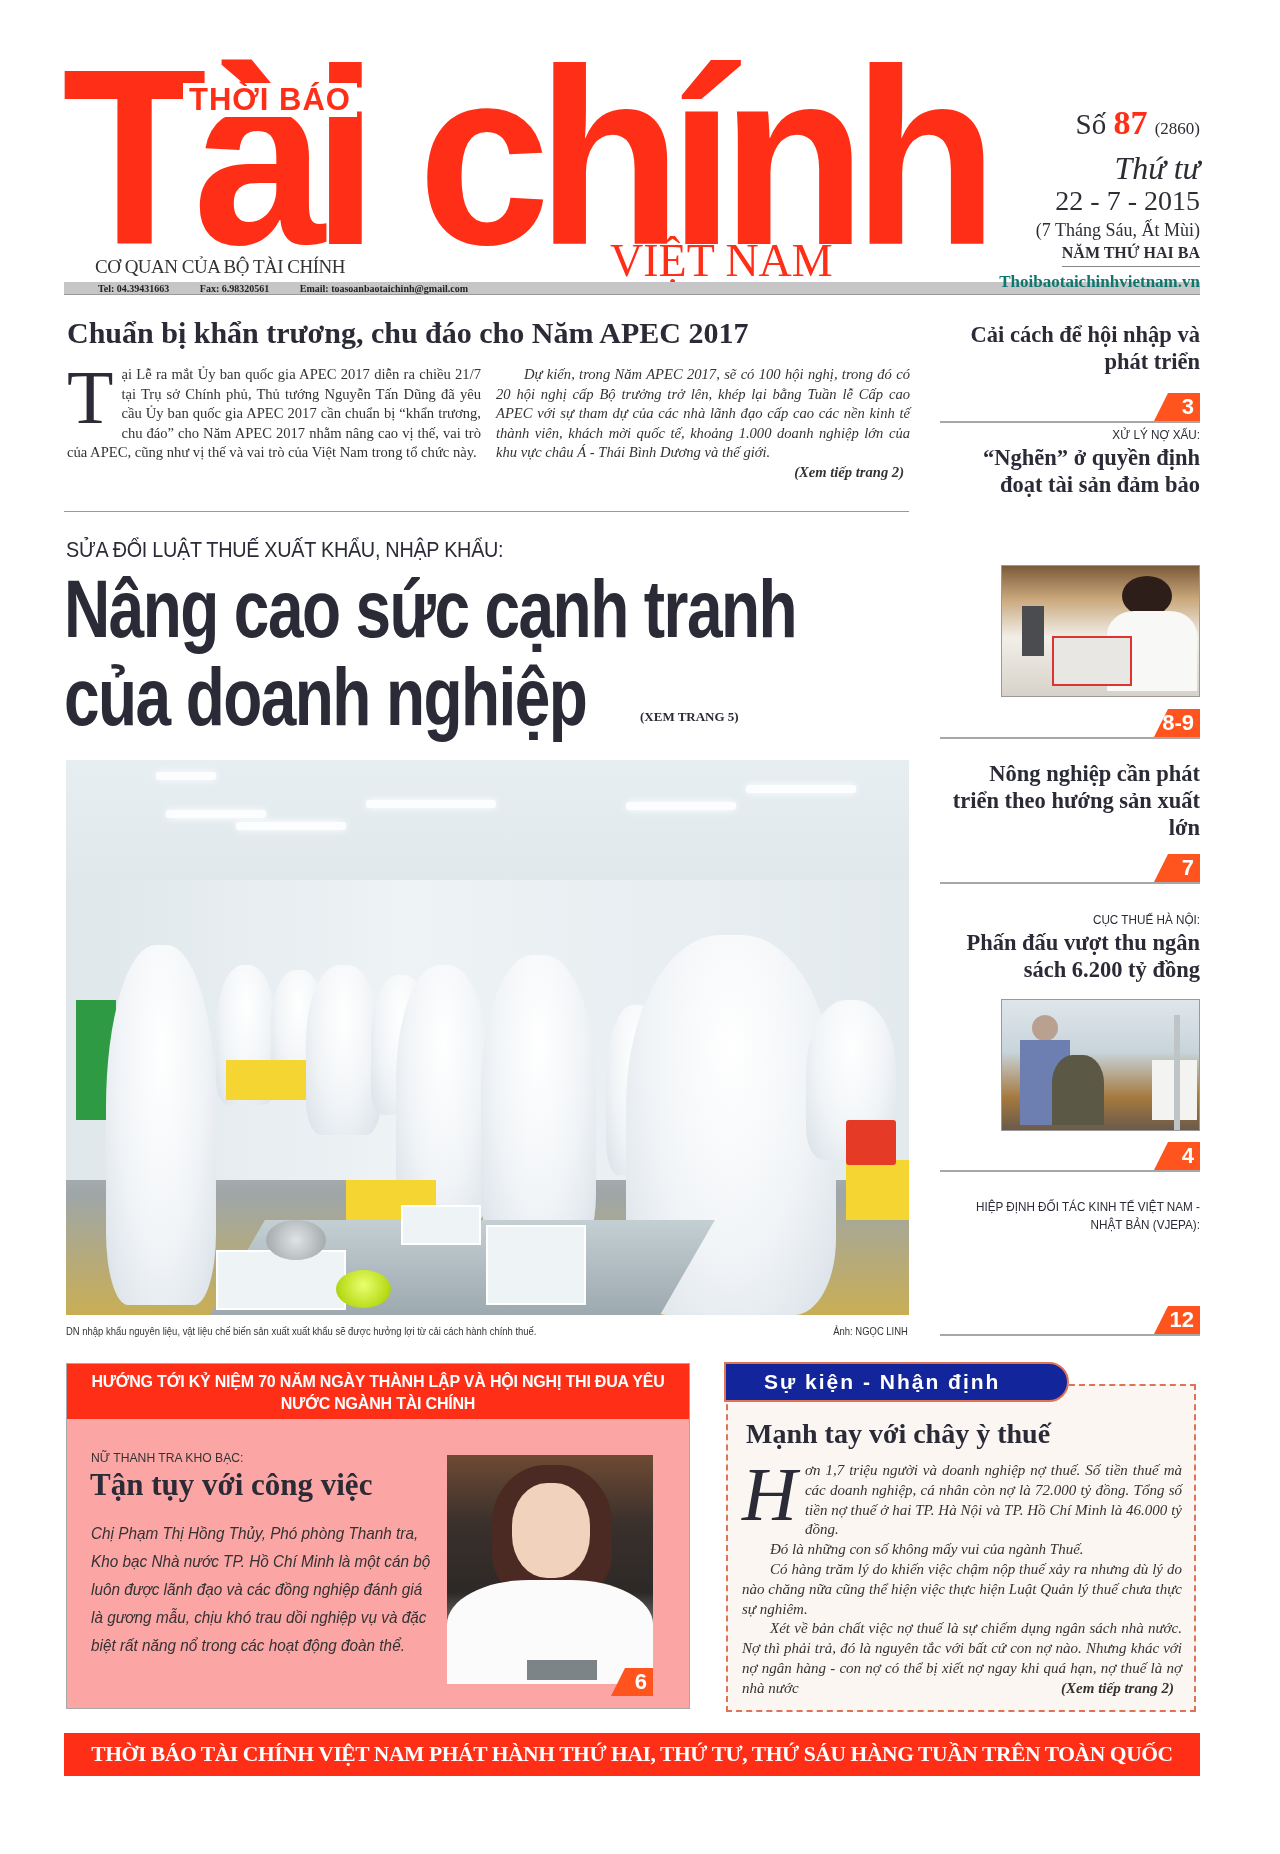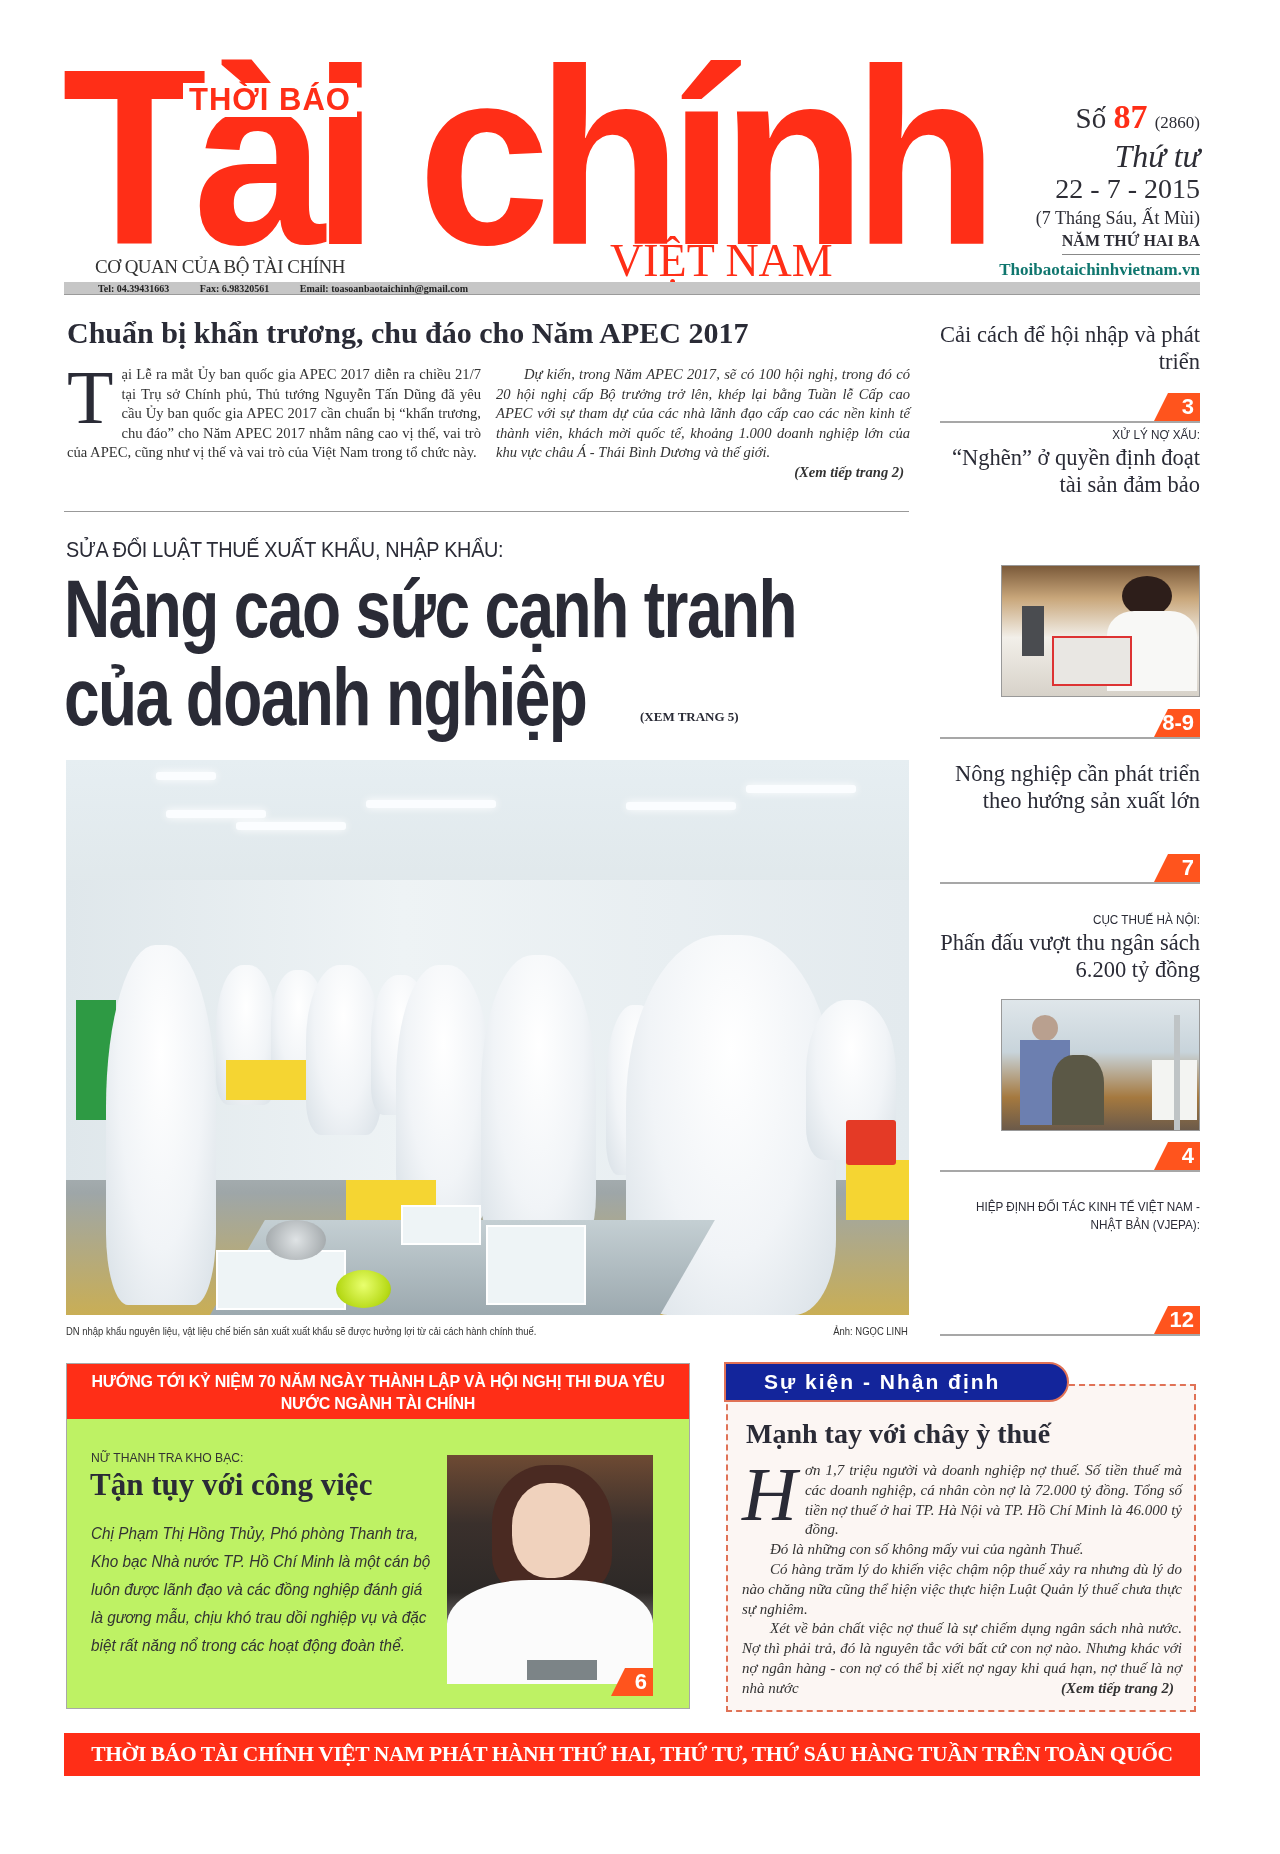--- a/index.html
+++ b/index.html
@@ -32,21 +32,21 @@
   }
   .contact-bar {
     position: absolute; left: 64px; top: 282px; width: 1136px; height: 13px;
     background: #c6c6c6; border-bottom: 1px solid #9a9a9a;
     font-family: "Liberation Serif", serif; font-weight: bold; font-size: 10px; line-height: 13px;
     color: #222; padding-left: 34px;
   }
   .contact-bar span { margin-right: 28px; }
 
   .issue-box { position: absolute; right: 80px; top: 100px; width: 280px; text-align: right; color: #2d2d35; }
-  .issue-no { font-size: 29px; line-height: 34px; }
+  .issue-no { font-size: 29px; line-height: 46px; }
   .issue-no .num { color: #ff2e17; font-weight: bold; font-size: 34px; }
   .issue-no .sub { font-size: 17px; }
   .issue-day { font-size: 32px; font-style: italic; line-height: 32px; }
   .issue-date { font-size: 28px; line-height: 34px; }
   .issue-lunar { font-size: 18px; line-height: 24px; }
   .issue-year { font-size: 16px; font-weight: bold; line-height: 22px; border-bottom: 1px solid #888; display: inline-block; padding-bottom: 2px; }
   .issue-web { font-size: 17px; font-weight: bold; color: #0f766e; line-height: 30px; }
 
   
   .apec-title { position: absolute; left: 67px; top: 316px; font-size: 30px; font-weight: bold; color: #2a2b36; white-space: nowrap; }
@@ -74,31 +74,31 @@
   .ph-table { position: absolute; background: linear-gradient(180deg,#c4cfd3,#9aa7ad); transform: skewX(-30deg); }
   .ph-tray { position: absolute; background: #eef4f6; border: 2px solid #fff; }
   .ph-yellow { position: absolute; background: #f5d532; }
   .ph-red { position: absolute; background: #e43a26; border-radius: 3px; }
 
   .caption-main { position: absolute; left: 66px; top: 1325px; font-family: "Liberation Sans", sans-serif; font-size: 10.5px; color: #333; transform: scaleX(0.9); transform-origin: left; white-space: nowrap; }
   .credit-main { position: absolute; right: 372px; top: 1325px; font-family: "Liberation Sans", sans-serif; font-size: 10.5px; color: #333; transform: scaleX(0.9); transform-origin: right; }
 
   
   .side { position: absolute; right: 80px; width: 260px; text-align: right; }
-  .side-title { font-weight: normal; font-size: 22.5px; line-height: 27px; color: #2a2b36; }
+  .side-title { font-weight: bold; font-size: 22.5px; line-height: 27px; color: #2a2b36; }
   .side-kicker { font-family: "Liberation Sans", sans-serif; font-size: 13px; color: #2a2b36; line-height: 18px; transform: scaleX(0.9); transform-origin: right; }
   .page-tag { position: absolute; right: 0; height: 30px; }
   .page-tag .tag-line { position: absolute; right: 0; bottom: 0; height: 2px; background: #a7a7a7; }
   .page-tag .tag-box { position: absolute; right: 0; bottom: 2px; height: 28px; background: #ff541d;
     clip-path: polygon(14px 0, 100% 0, 100% 100%, 0 100%);
     font-family: "Liberation Sans", sans-serif; font-weight: 900; color: #fff; font-size: 22px; line-height: 28px; text-align: right; padding-right: 6px; }
   .side-photo { position: absolute; right: 0; border: 1px solid #999; overflow: hidden; }
 
   
-  .award-box { position: absolute; left: 66px; top: 1363px; width: 624px; height: 346px; background: #bef264; border: 1px solid #a8a8a8; }
+  .award-box { position: absolute; left: 66px; top: 1363px; width: 624px; height: 346px; background: #fca5a5; border: 1px solid #a8a8a8; }
   .award-band { position: absolute; left: 0; top: 0; width: 100%; height: 55px; background: #ff2e17; color: #fff;
     font-family: "Liberation Sans", sans-serif; font-weight: bold; font-size: 16px; line-height: 22px; text-align: center; padding-top: 7px; letter-spacing: -0.2px; }
   .award-kicker { position: absolute; left: 24px; top: 86px; font-family: "Liberation Sans", sans-serif; font-size: 13.5px; color: #333; transform: scaleX(0.9); transform-origin: left; }
   .award-title { position: absolute; left: 23px; top: 103px; font-size: 31px; font-weight: bold; color: #2a2b36; }
   .award-text { position: absolute; left: 24px; top: 156px; width: 340px; font-family: "Liberation Sans", sans-serif; font-style: italic; font-size: 17px; line-height: 28px; color: #333; transform: scaleX(0.9); transform-origin: left top; width: 380px; }
   .award-photo { position: absolute; left: 380px; top: 91px; width: 206px; height: 229px; overflow: hidden;
     background: linear-gradient(180deg,#6e4a33 0%, #3a302c 30%, #2d2927 60%, #e8e6e4 100%); }
 
   
   .event-box { position: absolute; left: 726px; top: 1384px; width: 470px; height: 328px; background: #fcf6f3; border: 2px dashed #e07256; }

